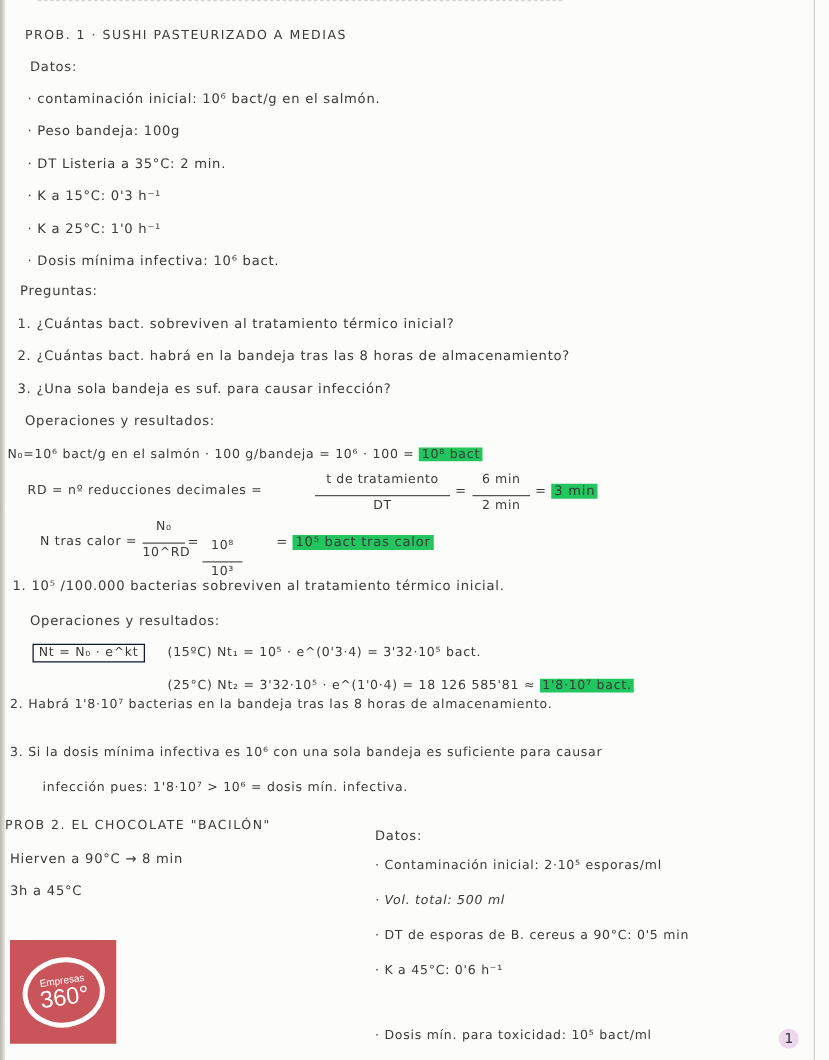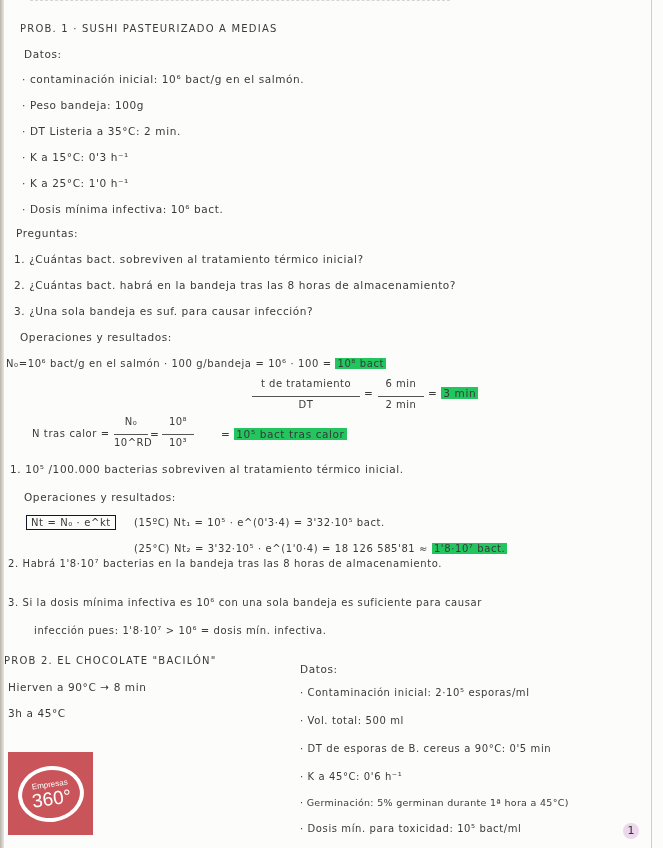--- a/index.html
+++ b/index.html
@@ -44,38 +44,39 @@
   <div class="ln" style="left:14px;top:278px;">2. ¿Cuántas bact. habrá en la bandeja tras las 8 horas de almacenamiento?</div>
   <div class="ln" style="left:14px;top:304px;">3. ¿Una sola bandeja es suf. para causar infección?</div>
 
   <div class="ln" style="left:20px;top:330px;">Operaciones y resultados:</div>
 
   <div class="ln" style="left:6px;top:357px;font-size:10px;">
     <span>N₀=10⁶ bact/g en el salmón · 100 g/bandeja = 10⁶ · 100 =</span>
     <span class="hl">10⁸ bact</span>
   </div>
 
+  <div class="ln" style="left:22px;top:386px;font-size:10px;">RD = nº reducciones decimales =</div>
   <div class="frac" style="left:252px;top:378px;width:108px;">
     <span class="num">t de tratamiento</span>
     <span class="den">DT</span>
   </div>
   <div class="ln" style="left:364px;top:386px;">=</div>
   <div class="frac" style="left:378px;top:378px;width:46px;">
     <span class="num">6 min</span>
     <span class="den">2 min</span>
   </div>
   <div class="ln" style="left:428px;top:386px;">= <span class="hl">3 min</span></div>
 
   <div class="ln" style="left:32px;top:427px;font-size:10px;">N tras calor =</div>
   <div class="frac" style="left:114px;top:416px;width:34px;">
     <span class="num">N₀</span>
     <span class="den">10^RD</span>
   </div>
   <div class="ln" style="left:150px;top:427px;">=</div>
-  <div class="frac" style="left:162px;top:416px;width:32px;">
+  <div class="frac" style="left:162px;top:431px;width:32px;">
     <span class="num">10⁸</span>
     <span class="den">10³</span>
   </div>
   <div class="ln" style="left:198px;top:427px;margin-left:23px;">= <span class="hl">10⁵ bact tras calor</span></div>
 
   <div class="ln" style="left:10px;top:462px;">1. 10⁵ /100.000 bacterias sobreviven al tratamiento térmico inicial.</div>
   <div class="ln" style="left:24px;top:490px;">Operaciones y resultados:</div>
 
   <div class="ln" style="left:26px;top:516px;font-size:10px;">
     <span class="boxed">Nt = N₀ · e^kt</span>
@@ -89,24 +90,23 @@
   <div class="ln" style="left:8px;top:557px;font-size:10px;">2. Habrá 1'8·10⁷ bacterias en la bandeja tras las 8 horas de almacenamiento.</div>
   <div class="ln" style="left:8px;top:596px;font-size:10px;">3. Si la dosis mínima infectiva es 10⁶ con una sola bandeja es suficiente para causar</div>
   <div class="ln" style="left:34px;top:624px;font-size:10px;">infección pues: 1'8·10⁷ &gt; 10⁶ = dosis mín. infectiva.</div>
 
   <div class="ln title" style="left:4px;top:654px;">PROB 2. EL CHOCOLATE "BACILÓN"</div>
   <div class="ln" style="left:8px;top:680px;">Hierven a 90°C → 8 min</div>
   <div class="ln" style="left:8px;top:706px;">3h a 45°C</div>
 
   <div class="ln" style="left:300px;top:662px;">Datos:</div>
   <div class="ln" style="left:300px;top:686px;font-size:10px;">· Contaminación inicial: 2·10⁵ esporas/ml</div>
-  <div class="ln" style="left:300px;top:714px;font-size:10px;">· Vol. total: 500 ml</div>
+  <div class="ln" style="left:300px;top:714px;font-size:10px;font-style:italic;">· Vol. total: 500 ml</div>
   <div class="ln" style="left:300px;top:742px;font-size:10px;">· DT de esporas de B. cereus a 90°C: 0'5 min</div>
   <div class="ln" style="left:300px;top:770px;font-size:10px;">· K a 45°C: 0'6 h⁻¹</div>
-  <div class="ln" style="left:300px;top:796px;font-size:9.5px;letter-spacing:0.3px;">· Germinación: 5% germinan durante 1ª hora a 45°C)</div>
   <div class="ln" style="left:300px;top:822px;font-size:10px;">· Dosis mín. para toxicidad: 10⁵ bact/ml</div>
 
   <div class="logo">
     <div class="logo-ring">
       <span class="logo-top">Empresas</span>
       <span class="logo-num">360°</span>
     </div>
   </div>
 
   <div class="page-num">1</div>

